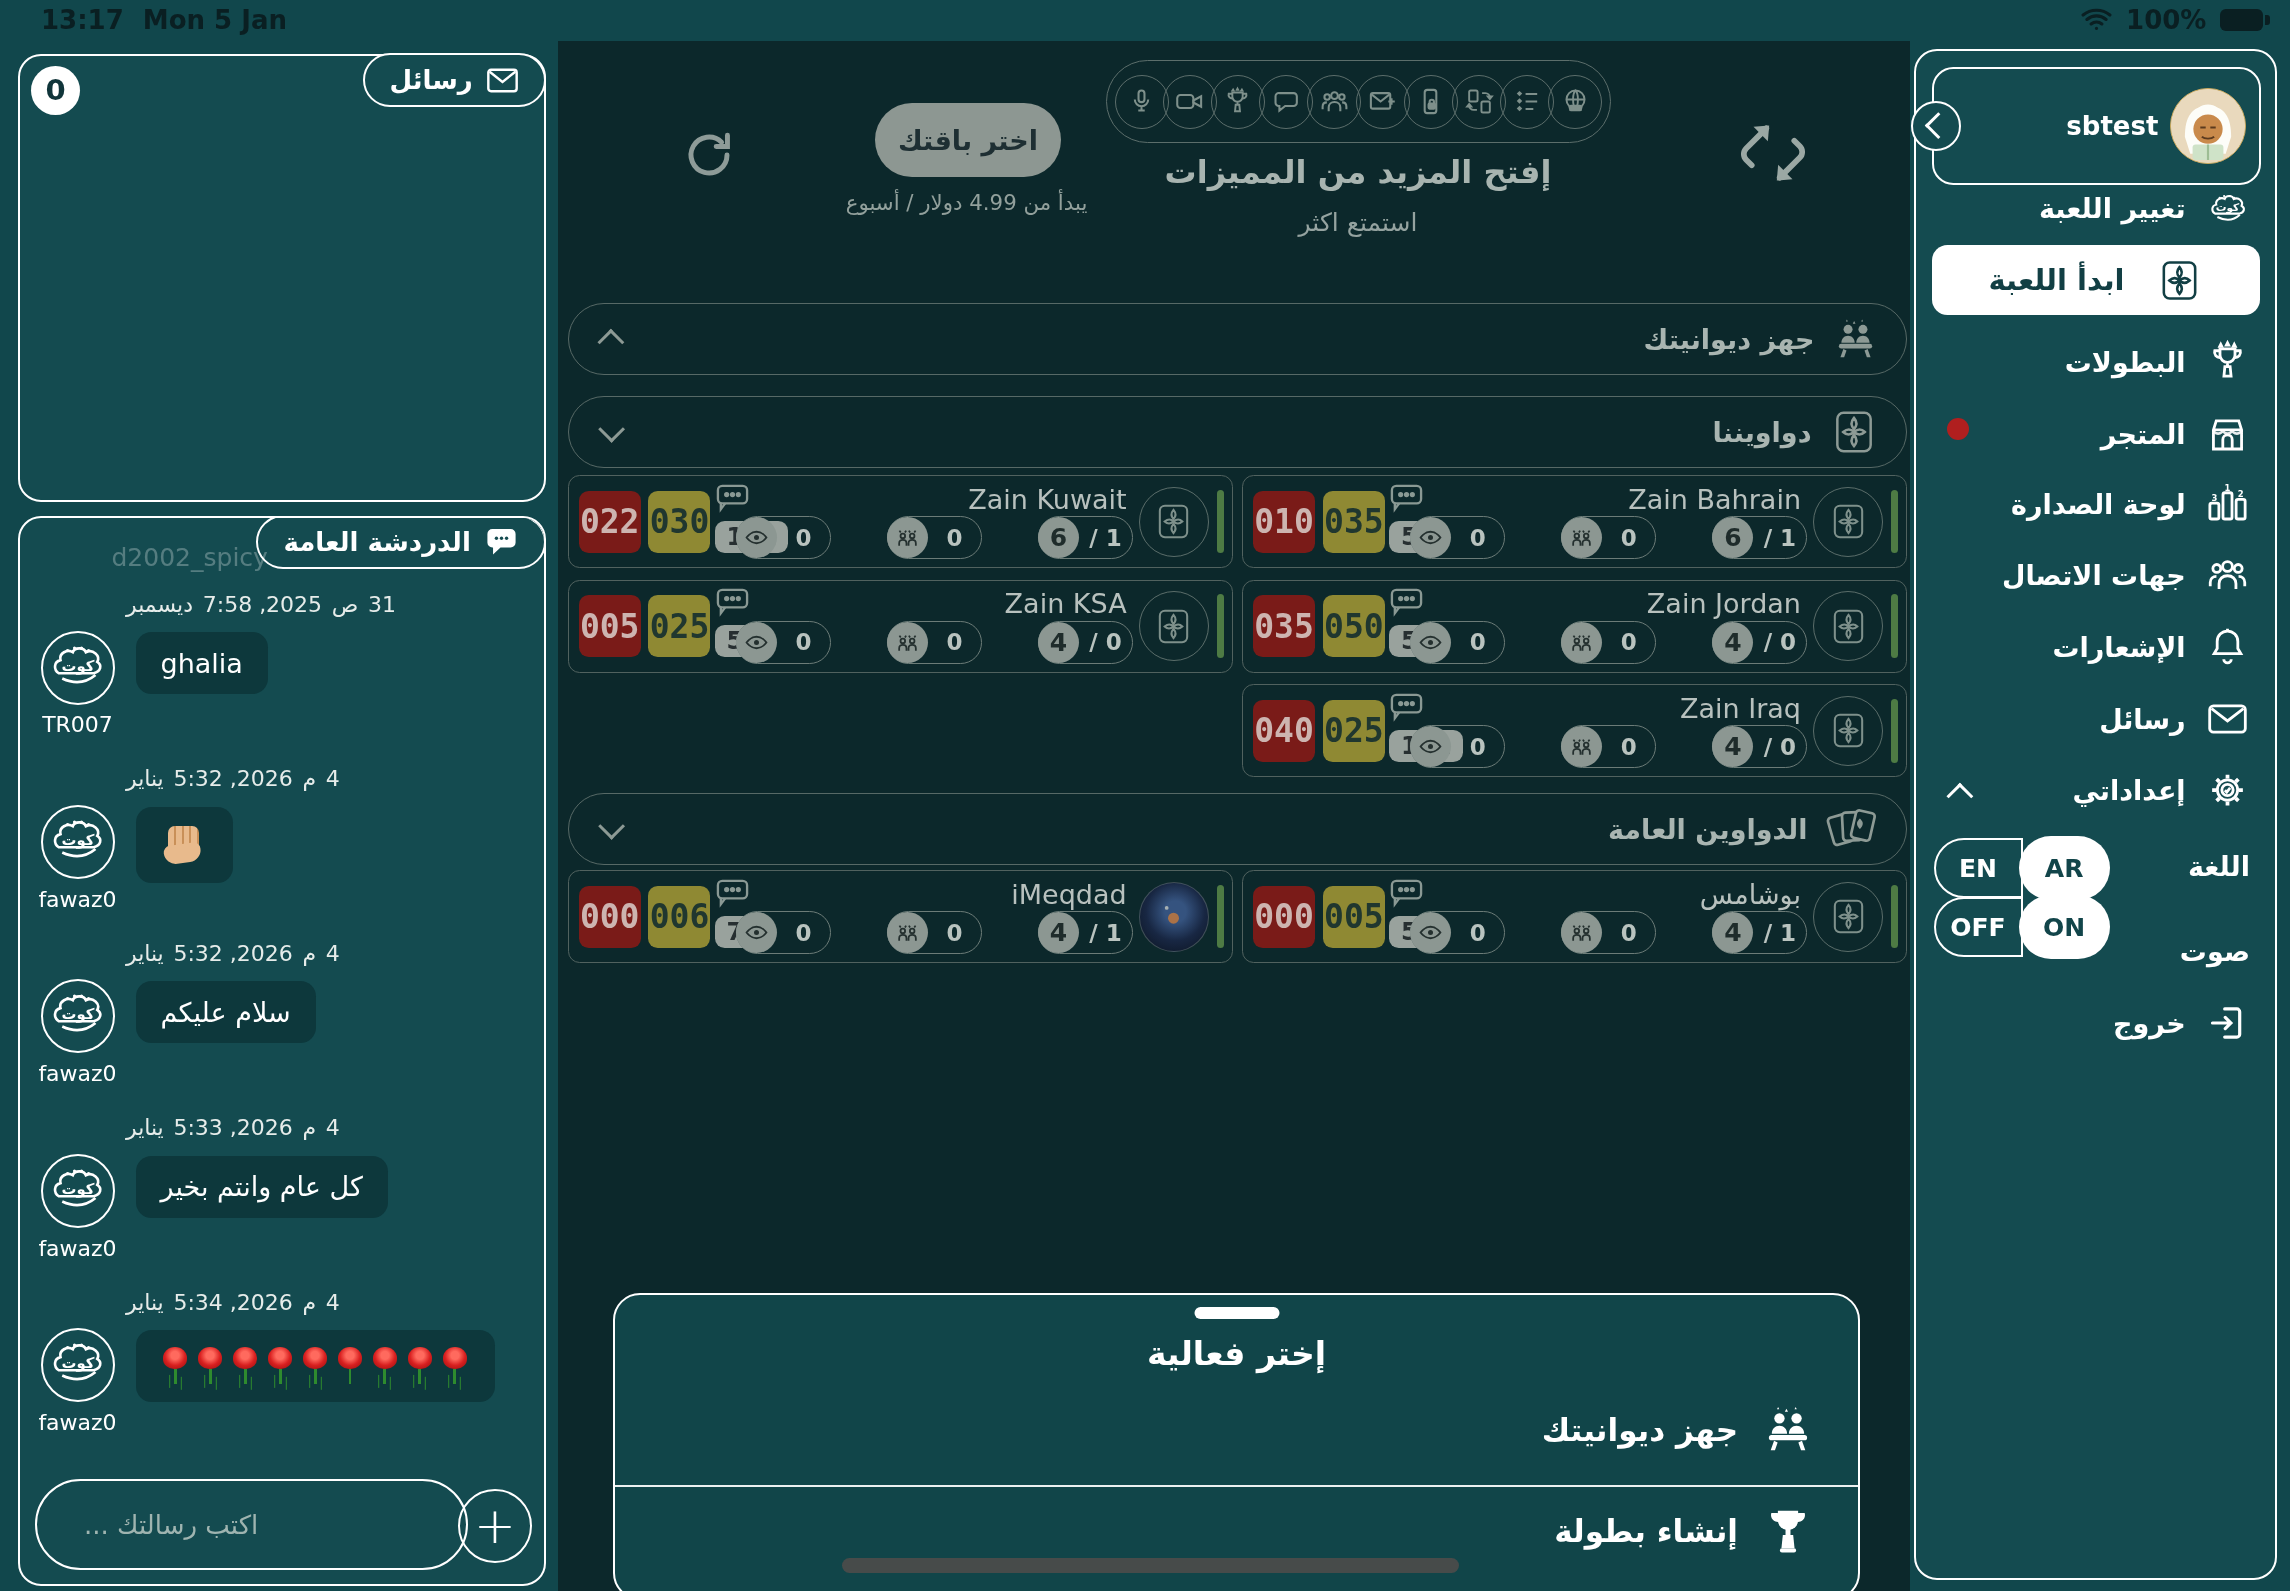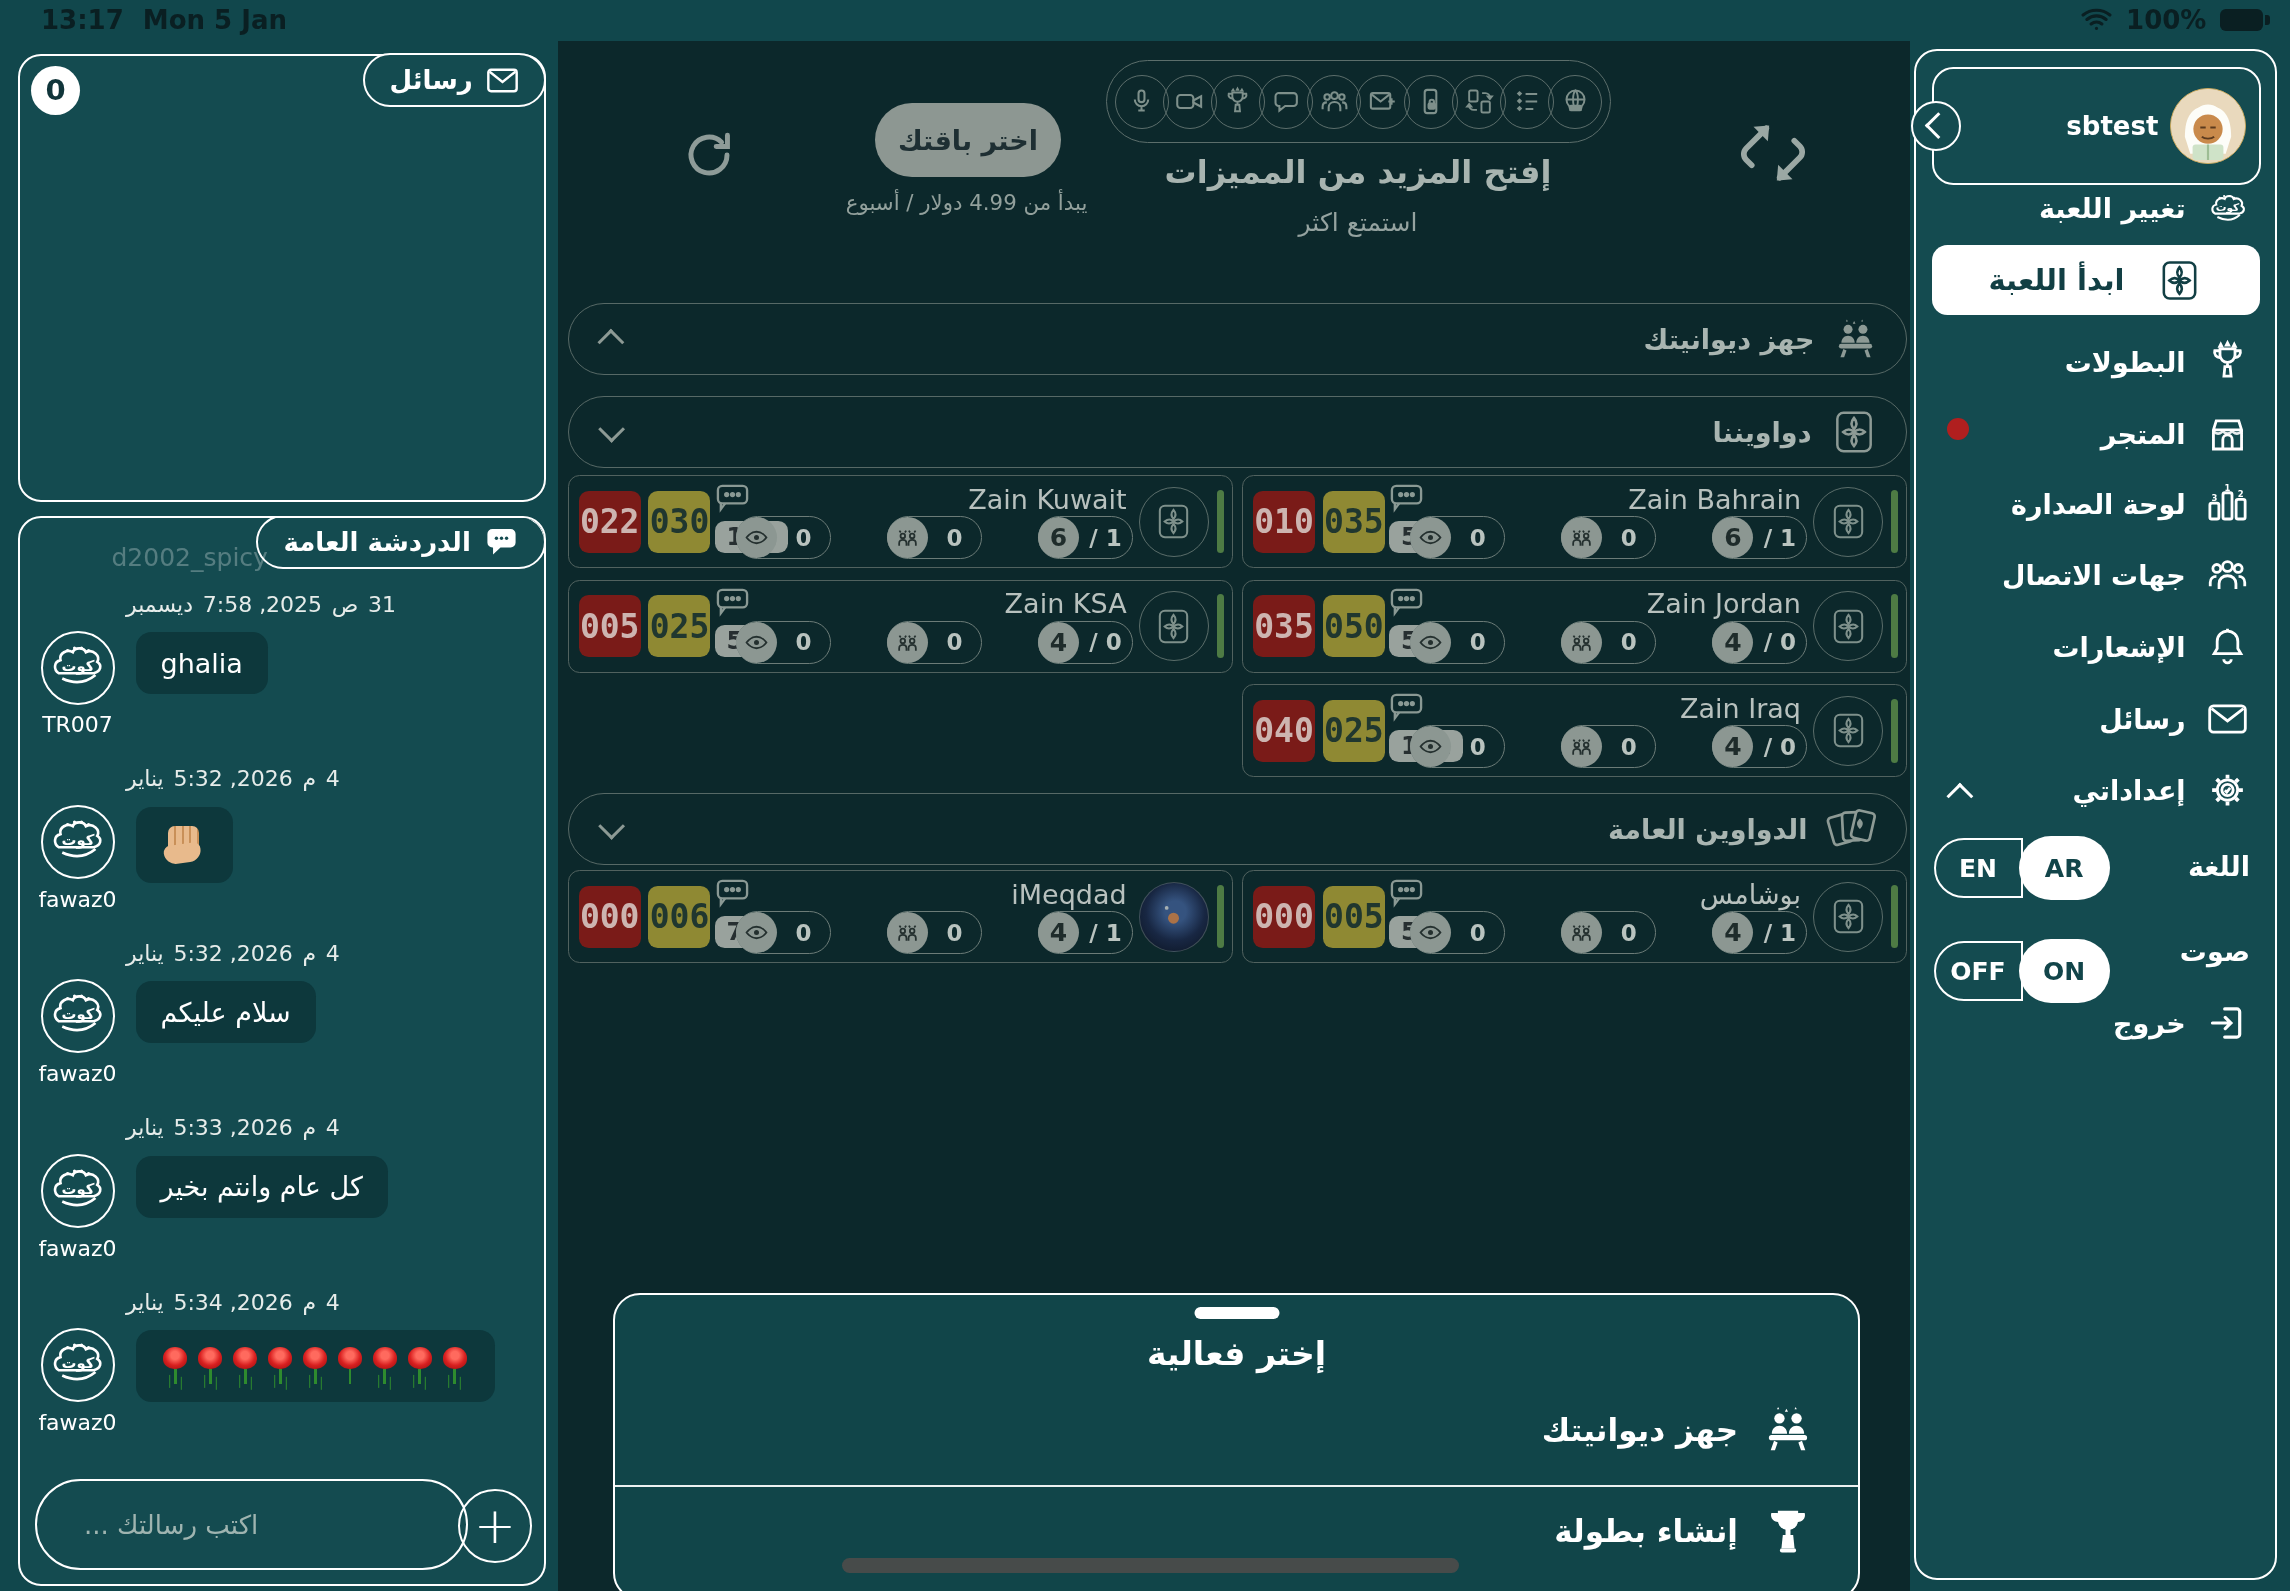--- a/index.html
+++ b/index.html
@@ -900,21 +900,21 @@
   </div>
   <span class="chev up settings-chev"></span>
 
   <div class="toggle-label" style="top:815px;">اللغة</div>
   <div class="toggle" style="top:785px;">
     <div class="tg-off ctr">EN</div>
     <div class="tg-on ctr">AR</div>
   </div>
 
   <div class="toggle-label" style="top:900px;">صوت</div>
-  <div class="toggle" style="top:888px;align-items:center;">
+  <div class="toggle" style="top:844px;align-items:center;">
     <div class="tg-off ctr">OFF</div>
     <div class="tg-on ctr">ON</div>
   </div>
 
   <div class="menu-item" style="top:972px;">
     <svg class="menu-ic" viewBox="0 0 24 24" fill="none" stroke="currentColor" stroke-width="1.7" stroke-linecap="round">
         <path d="M10.5 4.5H17A1.5 1.5 0 0 1 18.5 6v12a1.5 1.5 0 0 1-1.5 1.5h-6.5M4 12h9.5M10.8 9l3 3-3 3"></path>
       </svg>
     <span>خروج</span>
   </div>

